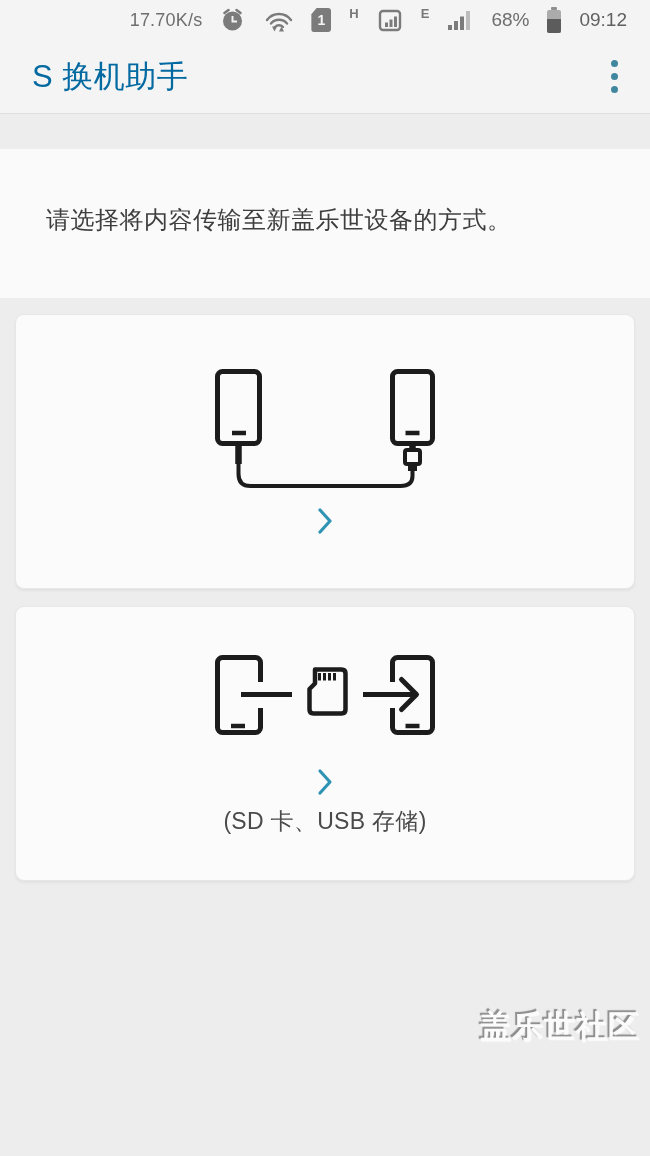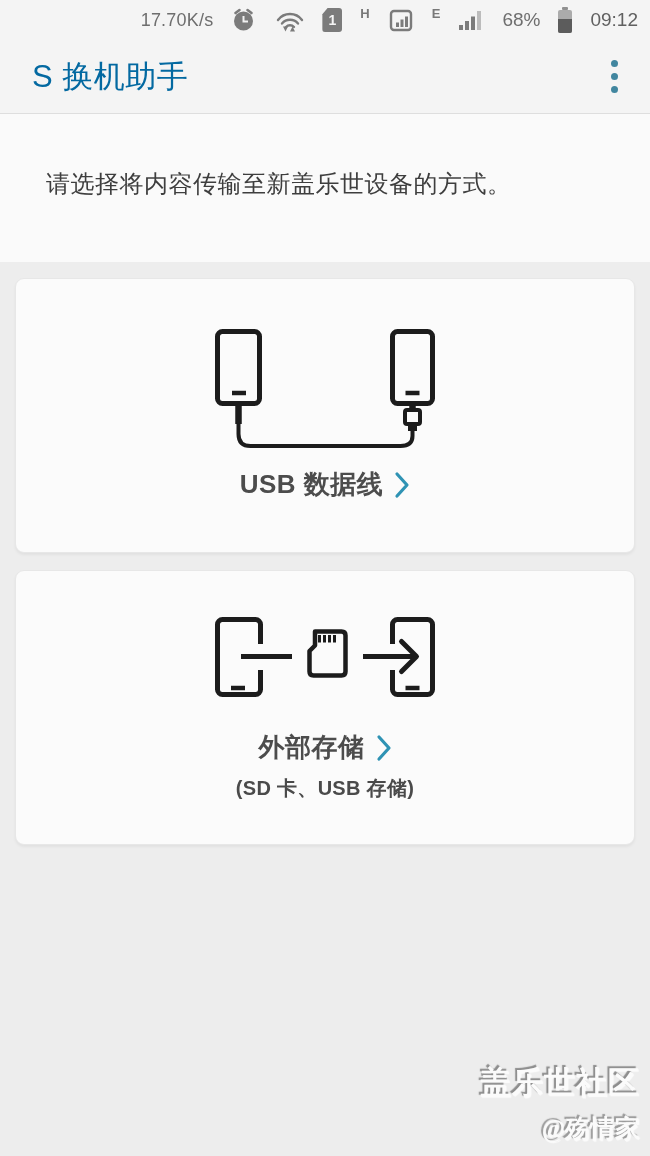--- a/index.html
+++ b/index.html
@@ -7,21 +7,21 @@
     width:650px;height:1156px;
     font-family:"Liberation Sans","DejaVu Sans",sans-serif;
     background:#ededed;
     position:relative;overflow:hidden;
     -webkit-font-smoothing:antialiased;
   }
   
   .status-bar{
     height:40px;background:#f4f4f4;
     display:flex;align-items:center;justify-content:flex-end;
-    gap:18px;padding-right:12px;box-sizing:border-box;
+    gap:18px;padding-right:23px;box-sizing:border-box;
     color:#6e6e6e;
   }
   .sb-speed{font-size:18px;letter-spacing:.2px;}
   .sb-icon{display:block;flex:0 0 auto;}
   .sb-sup{font-size:13px;font-weight:bold;color:#787878;align-self:flex-start;margin-top:6px;}
   .sim-badge{
     width:20px;height:24px;background:#7b7b7b;border-radius:3px;
     clip-path:polygon(0 26%,26% 0,100% 0,100% 100%,0 100%);
     display:flex;align-items:center;justify-content:center;
     color:#f4f4f4;font-size:14px;font-weight:bold;
@@ -45,43 +45,44 @@
   .menu-btn{
     width:44px;height:52px;display:flex;flex-direction:column;
     align-items:center;justify-content:center;gap:6px;
     background:none;border:none;cursor:pointer;padding:0;
   }
   .menu-btn i{width:7px;height:7px;border-radius:50%;background:#41869f;display:block;}
   
   .intro{
     background:#fafafa;height:149px;box-sizing:border-box;
     padding:55px 46px 0 46px;
+    margin-top:36px;
   }
   .intro p{margin:0;font-size:24px;color:#3e3e3e;letter-spacing:.5px;}
   
   .cards{padding:16px 15px 0 15px;}
   .card{
     background:#fbfbfb;height:275px;border-radius:9px;
     border:1px solid #e7e7e7;box-sizing:border-box;
     box-shadow:0 2px 3px rgba(0,0,0,.05);
     display:flex;flex-direction:column;align-items:center;justify-content:center;
     cursor:pointer;
   }
   .card + .card{margin-top:17px;}
   .card-icon{display:block;}
   .card-label-row{display:flex;align-items:center;gap:11px;}
   #card-usb .card-icon{margin-bottom:16px;}
   #card-wireless .card-icon{margin-bottom:40px;margin-top:8px;}
   #card-storage .card-icon{margin-bottom:32px;margin-top:4px;}
   .card-label{font-size:26px;font-weight:bold;color:#4c4c4c;letter-spacing:.5px;}
-  .card-sublabel{font-size:20px;color:#4a4a4a;margin-top:10px;letter-spacing:.3px;font-weight:bold;}
+  .card-sublabel{font-size:23px;color:#4a4a4a;margin-top:10px;letter-spacing:.3px;}
   
   .watermark{
-    position:absolute;right:10px;top:1062px;text-align:right;z-index:5;
-    color:#fbfbfb;pointer-events:none;font-family:Liberation Serif, serif;
+    position:absolute;right:10px;top:1006px;text-align:right;z-index:5;
+    color:#fbfbfb;pointer-events:none;
   }
   .watermark .wm1{
     font-size:31px;font-weight:bold;letter-spacing:1px;
     text-shadow:-2px -2px 1px #8d8d8d,1px 1px 1px rgba(255,255,255,.8);
   }
   .watermark .wm2{
     font-size:25px;font-weight:bold;margin-top:8px;
     text-shadow:-2px -2px 1px #999,1px 1px 1px rgba(255,255,255,.8);
   }
 </style>
@@ -164,21 +165,20 @@
         <path d="M17 64 H31" stroke-width="4.5"></path>
         <path d="M190.5 64 H204.5" stroke-width="4.5"></path>
         <path d="M23.5 76 V95" stroke-width="6.5"></path>
         <path d="M23.5 93 V105 Q23.5 117 35.5 117 H185.5 Q197.5 117 197.5 107 V99" stroke-width="4"></path>
         <path d="M197.5 76 V81.5" stroke-width="6.5"></path>
         <rect x="190" y="81" width="15" height="14" rx="2" stroke-width="4" fill="#fbfbfb"></rect>
         <rect x="193" y="95" width="9" height="7" fill="#1c1c1c" stroke="none"></rect>
       </g>
     </svg>
     <div class="card-label-row">
-      <span class="card-label">USB 数据线</span>
       <svg width="16" height="28" viewBox="0 0 16 28">
         <polyline points="3,3 13,14 3,25" stroke="#2f93b4" stroke-width="3.2" fill="none" stroke-linecap="round" stroke-linejoin="round"></polyline>
       </svg>
     </div>
   </div>
 
 
   <div class="card" id="card-storage">
     <svg class="card-icon" width="220" height="81" viewBox="0 0 220 81">
       <g stroke="#1c1c1c" fill="none">
@@ -194,26 +194,24 @@
           <path d="M104.5 18 V25.5"></path>
             <path d="M109.5 18 V25.5"></path>
           <path d="M114.5 18 V25.5"></path>
             <path d="M119.5 18 V25.5"></path>
         </g>
         <path d="M148 39.5 H199" stroke-width="5"></path>
         <path d="M186.5 24.5 L201.5 39.5 L186.5 54.5" stroke-width="5" stroke-linecap="round" stroke-linejoin="round"></path>
       </g>
     </svg>
     <div class="card-label-row">
-      <span class="card-label">外部存储</span>
       <svg width="16" height="28" viewBox="0 0 16 28">
         <polyline points="3,3 13,14 3,25" stroke="#2f93b4" stroke-width="3.2" fill="none" stroke-linecap="round" stroke-linejoin="round"></polyline>
       </svg>
     </div>
     <div class="card-sublabel">(SD 卡、USB 存储)</div>
   </div>
 
 </div>
 
 <div class="watermark">
   <div class="wm1">盖乐世社区</div>
-  <div class="wm2">@殇情家</div>
 </div>
 
 </body></html>

